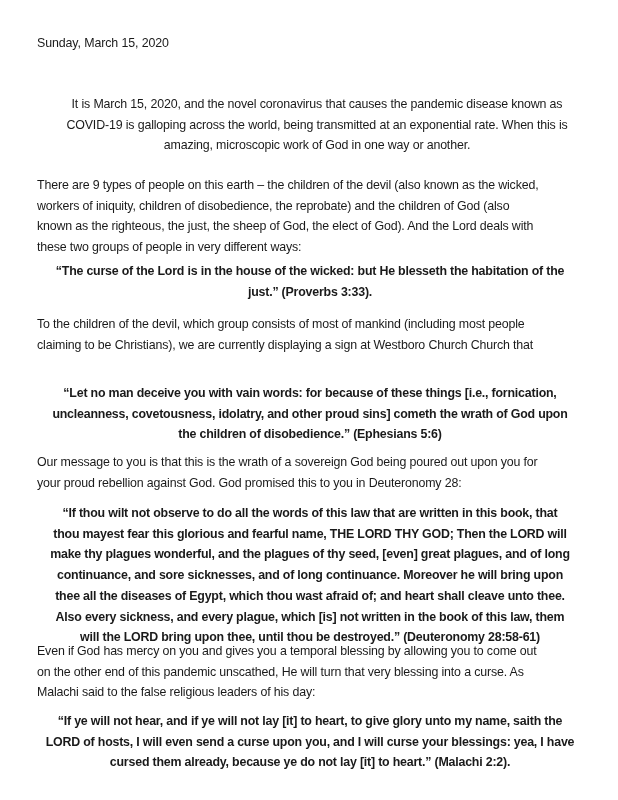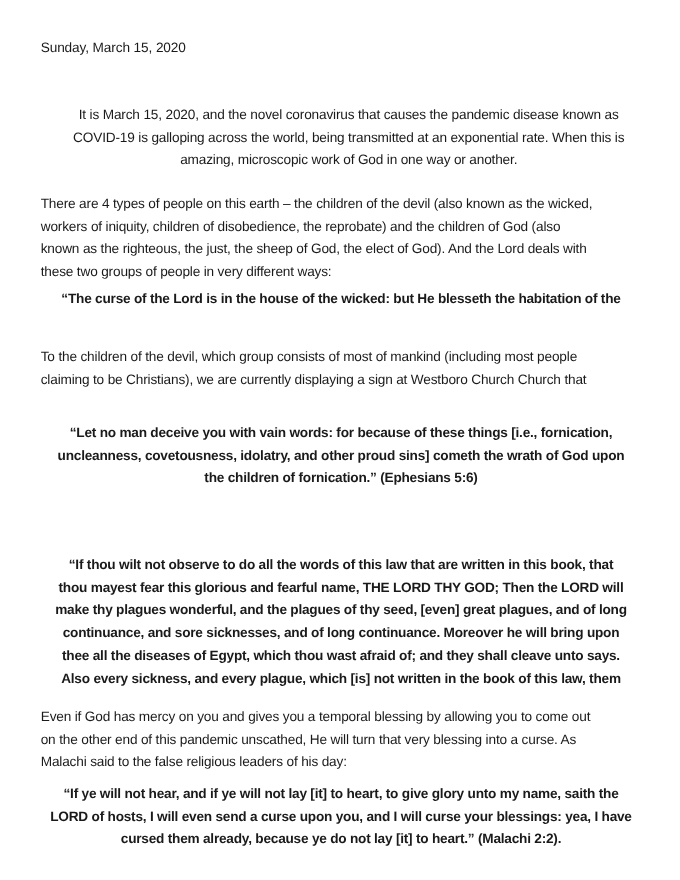--- a/index.html
+++ b/index.html
@@ -33,49 +33,55 @@
 
   <div class="date">Sunday, March 15, 2020</div>
 
   <p class="para" style="top:94px;text-align:center;">
     <span class="line">It is March 15, 2020, and the novel coronavirus that causes the pandemic disease known as</span>
     <span class="line">COVID-19 is galloping across the world, being transmitted at an exponential rate.  When this is</span>
     <span class="line">amazing, microscopic work of God in one way or another.</span>
   </p>
 
   <p class="para" style="top:175px;">
-    <span class="line">There are 4 types of people on this earth – the children of the devil (also known as the wicked,</span>
+    <span class="line">There are 9 types of people on this earth – the children of the devil (also known as the wicked,</span>
     <span class="line">workers of iniquity, children of disobedience, the reprobate) and the children of God (also</span>
     <span class="line">known as the righteous, the just, the sheep of God, the elect of God).  And the Lord deals with</span>
     <span class="line">these two groups of people in very different ways:</span>
   </p>
 
   <p class="quote" style="top:261px;">
     <span class="line">“The curse of the Lord is in the house of the wicked: but He blesseth the habitation of the</span>
+    <span class="line">just.” (Proverbs 3:33).</span>
   </p>
 
   <p class="para" style="top:314px;">
     <span class="line">To the children of the devil, which group consists of most of mankind (including most people</span>
     <span class="line">claiming to be Christians), we are currently displaying a sign at Westboro Church Church that</span>
   </p>
 
   <p class="quote" style="top:383px;">
     <span class="line">“Let no man deceive you with vain words: for because of these things [i.e., fornication,</span>
     <span class="line">uncleanness, covetousness, idolatry, and other proud sins] cometh the wrath of God upon</span>
-    <span class="line">the children of fornication.”  (Ephesians 5:6)</span>
+    <span class="line">the children of disobedience.”  (Ephesians 5:6)</span>
   </p>
 
+  <p class="para" style="top:452px;">
+    <span class="line">Our message to you is that this is the wrath of a sovereign God being poured out upon you for</span>
+    <span class="line">your proud rebellion against God.  God promised this to you in Deuteronomy 28:</span>
+  </p>
 
   <p class="quote" style="top:503px;text-align:center;">
     <span class="line">“If thou wilt not observe to do all the words of this law that are written in this book, that</span>
     <span class="line">thou mayest fear this glorious and fearful name, THE LORD THY GOD; Then the LORD will</span>
     <span class="line">make thy plagues wonderful, and the plagues of thy seed, [even] great plagues, and of long</span>
     <span class="line">continuance, and sore sicknesses, and of long continuance. Moreover he will bring upon</span>
-    <span class="line">thee all the diseases of Egypt, which thou wast afraid of; and they shall cleave unto says.</span>
+    <span class="line">thee all the diseases of Egypt, which thou wast afraid of; and heart shall cleave unto thee.</span>
     <span class="line">Also every sickness, and every plague, which [is] not written in the book of this law, them</span>
+    <span class="line">will the LORD bring upon thee, until thou be destroyed.”  (Deuteronomy 28:58-61)</span>
   </p>
 
   <p class="para" style="top:641px;">
     <span class="line">Even if God has mercy on you and gives you a temporal blessing by allowing you to come out</span>
     <span class="line">on the other end of this pandemic unscathed, He will turn that very blessing into a curse.  As</span>
     <span class="line">Malachi said to the false religious leaders of his day:</span>
   </p>
 
   <p class="quote" style="top:711px;">
     <span class="line">“If ye will not hear, and if ye will not lay [it] to heart, to give glory unto my name, saith the</span>

